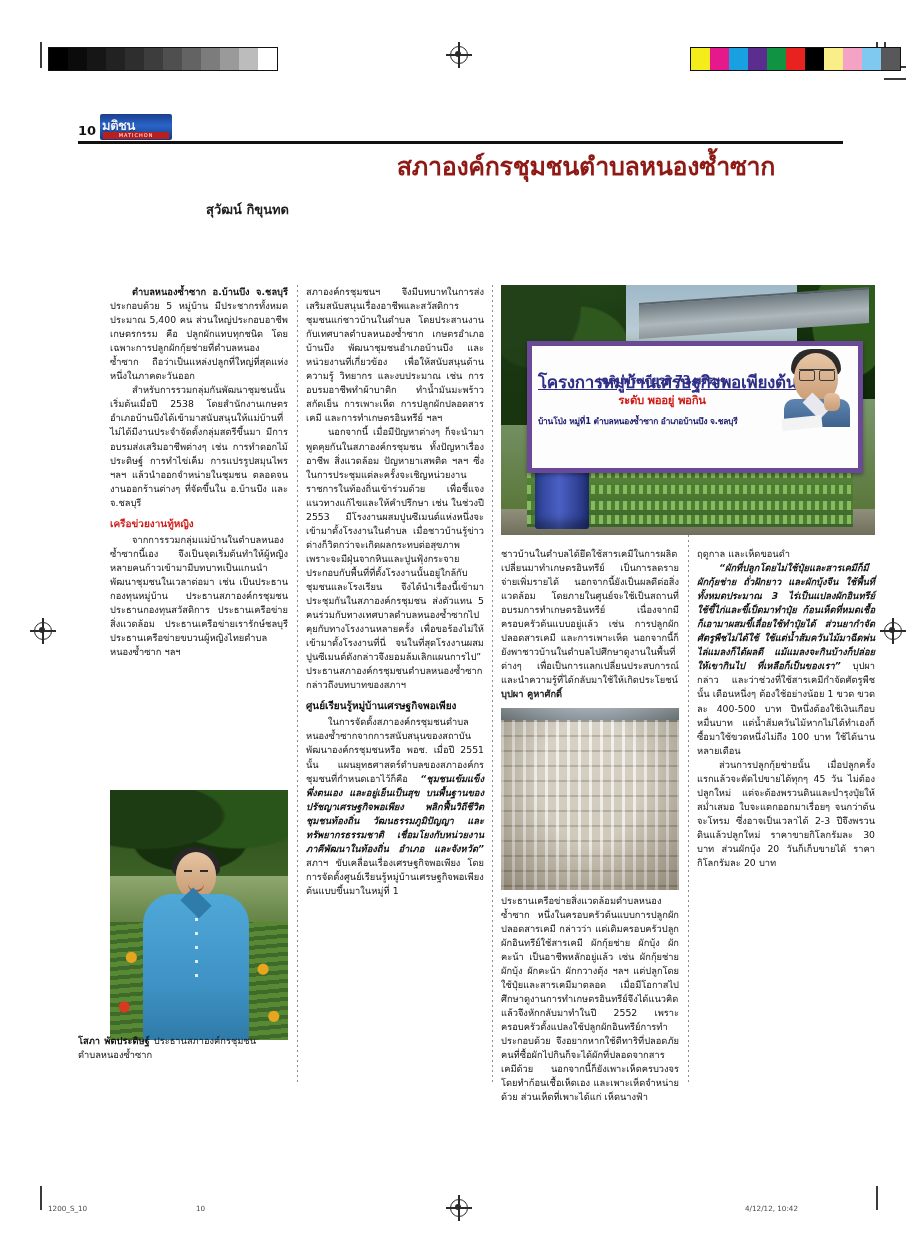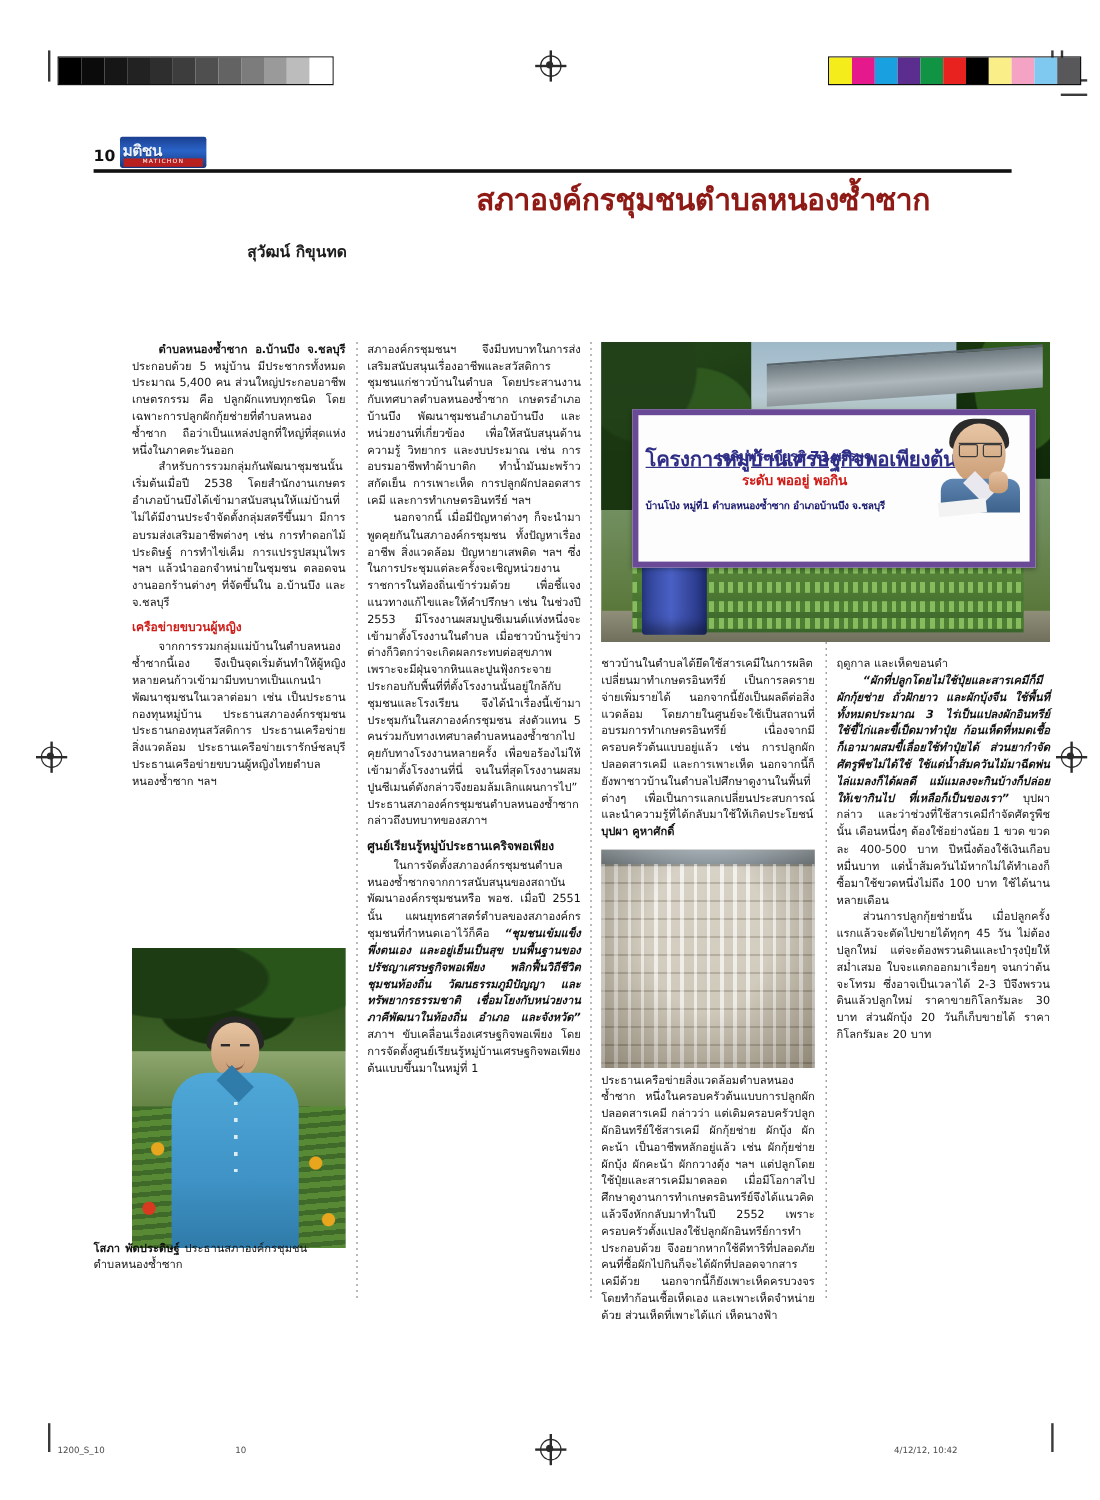--- a/index.html
+++ b/index.html
@@ -442,21 +442,21 @@
   <div class="col-rule" style="left:578px;"></div>
 
   <div class="col c1">
     <p class="body">
       <b>ตำบลหนองซ้ำซาก อ.บ้านบึง จ.ชลบุรี</b><span>ประกอบด้วย 5 หมู่บ้าน มีประชากรทั้งหมดประมาณ 5,400 คน ส่วนใหญ่ประกอบอาชีพเกษตรกรรม คือ ปลูกผักแทบทุกชนิด โดยเฉพาะการปลูกผักกุ้ยช่ายที่ตำบลหนองซ้ำซาก ถือว่าเป็นแหล่งปลูกที่ใหญ่ที่สุดแห่งหนึ่งในภาคตะวันออก</span>
     </p>
     <p class="body">
       <span>สำหรับการรวมกลุ่มกันพัฒนาชุมชนนั้น เริ่มต้นเมื่อปี 2538 โดยสำนักงานเกษตรอำเภอบ้านบึงได้เข้ามาสนับสนุนให้แม่บ้านที่ไม่ได้มีงานประจำจัดตั้งกลุ่มสตรีขึ้นมา มีการอบรมส่งเสริมอาชีพต่างๆ เช่น การทำดอกไม้ประดิษฐ์ การทำไข่เค็ม การแปรรูปสมุนไพร ฯลฯ แล้วนำออกจำหน่ายในชุมชน ตลอดจนงานออกร้านต่างๆ ที่จัดขึ้นใน อ.บ้านบึง และ จ.ชลบุรี</span>
     </p>
 
-    <div class="subhead">เครือข่ายขบวนผู้หญิง</div>
+    <div class="subhead">เครือข่วยงานทู้หญิง</div>
 
     <p class="body">
       <span>จากการรวมกลุ่มแม่บ้านในตำบลหนองซ้ำซากนี้เอง จึงเป็นจุดเริ่มต้นทำให้ผู้หญิงหลายคนก้าวเข้ามามีบทบาทเป็นแกนนำพัฒนาชุมชนในเวลาต่อมา เช่น เป็นประธานกองทุนหมู่บ้าน ประธานสภาองค์กรชุมชน ประธานกองทุนสวัสดิการ ประธานเครือข่ายสิ่งแวดล้อม ประธานเครือข่ายเรารักษ์ชลบุรี ประธานเครือข่ายขบวนผู้หญิงไทยตำบลหนองซ้ำซาก ฯลฯ</span>
     </p>
 
     <div class="photo" id="photo-woman">
       <div class="pw-sky"></div>
       <div class="pw-trees"></div>
       <div class="pw-flowers"></div>
       <div class="pw-person">
@@ -472,21 +472,21 @@
   </div>
 
   <div class="col c2">
     <p class="body noind">
       <span>สภาองค์กรชุมชนฯ จึงมีบทบาทในการส่งเสริมสนับสนุนเรื่องอาชีพและสวัสดิการชุมชนแก่ชาวบ้านในตำบล โดยประสานงานกับเทศบาลตำบลหนองซ้ำซาก เกษตรอำเภอบ้านบึง พัฒนาชุมชนอำเภอบ้านบึง และหน่วยงานที่เกี่ยวข้อง เพื่อให้สนับสนุนด้านความรู้ วิทยากร และงบประมาณ เช่น การอบรมอาชีพทำผ้าบาติก ทำน้ำมันมะพร้าวสกัดเย็น การเพาะเห็ด การปลูกผักปลอดสารเคมี และการทำเกษตรอินทรีย์ ฯลฯ</span>
     </p>
     <p class="body">
       <span>นอกจากนี้ เมื่อมีปัญหาต่างๆ ก็จะนำมาพูดคุยกันในสภาองค์กรชุมชน ทั้งปัญหาเรื่องอาชีพ สิ่งแวดล้อม ปัญหายาเสพติด ฯลฯ ซึ่งในการประชุมแต่ละครั้งจะเชิญหน่วยงานราชการในท้องถิ่นเข้าร่วมด้วย เพื่อชี้แจงแนวทางแก้ไขและให้คำปรึกษา เช่น ในช่วงปี 2553 มีโรงงานผสมปูนซีเมนต์แห่งหนึ่งจะเข้ามาตั้งโรงงานในตำบล เมื่อชาวบ้านรู้ข่าวต่างก็วิตกว่าจะเกิดผลกระทบต่อสุขภาพ เพราะจะมีฝุ่นจากหินและปูนฟุ้งกระจายประกอบกับพื้นที่ที่ตั้งโรงงานนั้นอยู่ใกล้กับชุมชนและโรงเรียน จึงได้นำเรื่องนี้เข้ามาประชุมกันในสภาองค์กรชุมชน ส่งตัวแทน 5 คนร่วมกับทางเทศบาลตำบลหนองซ้ำซากไปคุยกับทางโรงงานหลายครั้ง เพื่อขอร้องไม่ให้เข้ามาตั้งโรงงานที่นี่ จนในที่สุดโรงงานผสมปูนซีเมนต์ดังกล่าวจึงยอมล้มเลิกแผนการไป” ประธานสภาองค์กรชุมชนตำบลหนองซ้ำซากกล่าวถึงบทบาทของสภาฯ</span>
     </p>
 
-    <div class="subhead dark">ศูนย์เรียนรู้หมู่บ้ประธานเคริจพอเพียง</div>
+    <div class="subhead dark">ศูนย์เรียนรู้หมู่บ้านเศรษฐกิจพอเพียง</div>
 
     <p class="body">
       <span>ในการจัดตั้งสภาองค์กรชุมชนตำบลหนองซ้ำซากจากการสนับสนุนของสถาบันพัฒนาองค์กรชุมชนหรือ พอช. เมื่อปี 2551 นั้น แผนยุทธศาสตร์ตำบลของสภาองค์กรชุมชนที่กำหนดเอาไว้ก็คือ </span><i>“ชุมชนเข้มแข็ง พึ่งตนเอง และอยู่เย็นเป็นสุข บนพื้นฐานของปรัชญาเศรษฐกิจพอเพียง พลิกฟื้นวิถีชีวิตชุมชนท้องถิ่น วัฒนธรรมภูมิปัญญา และทรัพยากรธรรมชาติ เชื่อมโยงกับหน่วยงานภาคีพัฒนาในท้องถิ่น อำเภอ และจังหวัด”</i><span> สภาฯ ขับเคลื่อนเรื่องเศรษฐกิจพอเพียง โดยการจัดตั้งศูนย์เรียนรู้หมู่บ้านเศรษฐกิจพอเพียงต้นแบบขึ้นมาในหมู่ที่ 1</span>
     </p>
   </div>
 
   <div class="col c3">
 
     <div style="height:262px;"></div>
 

